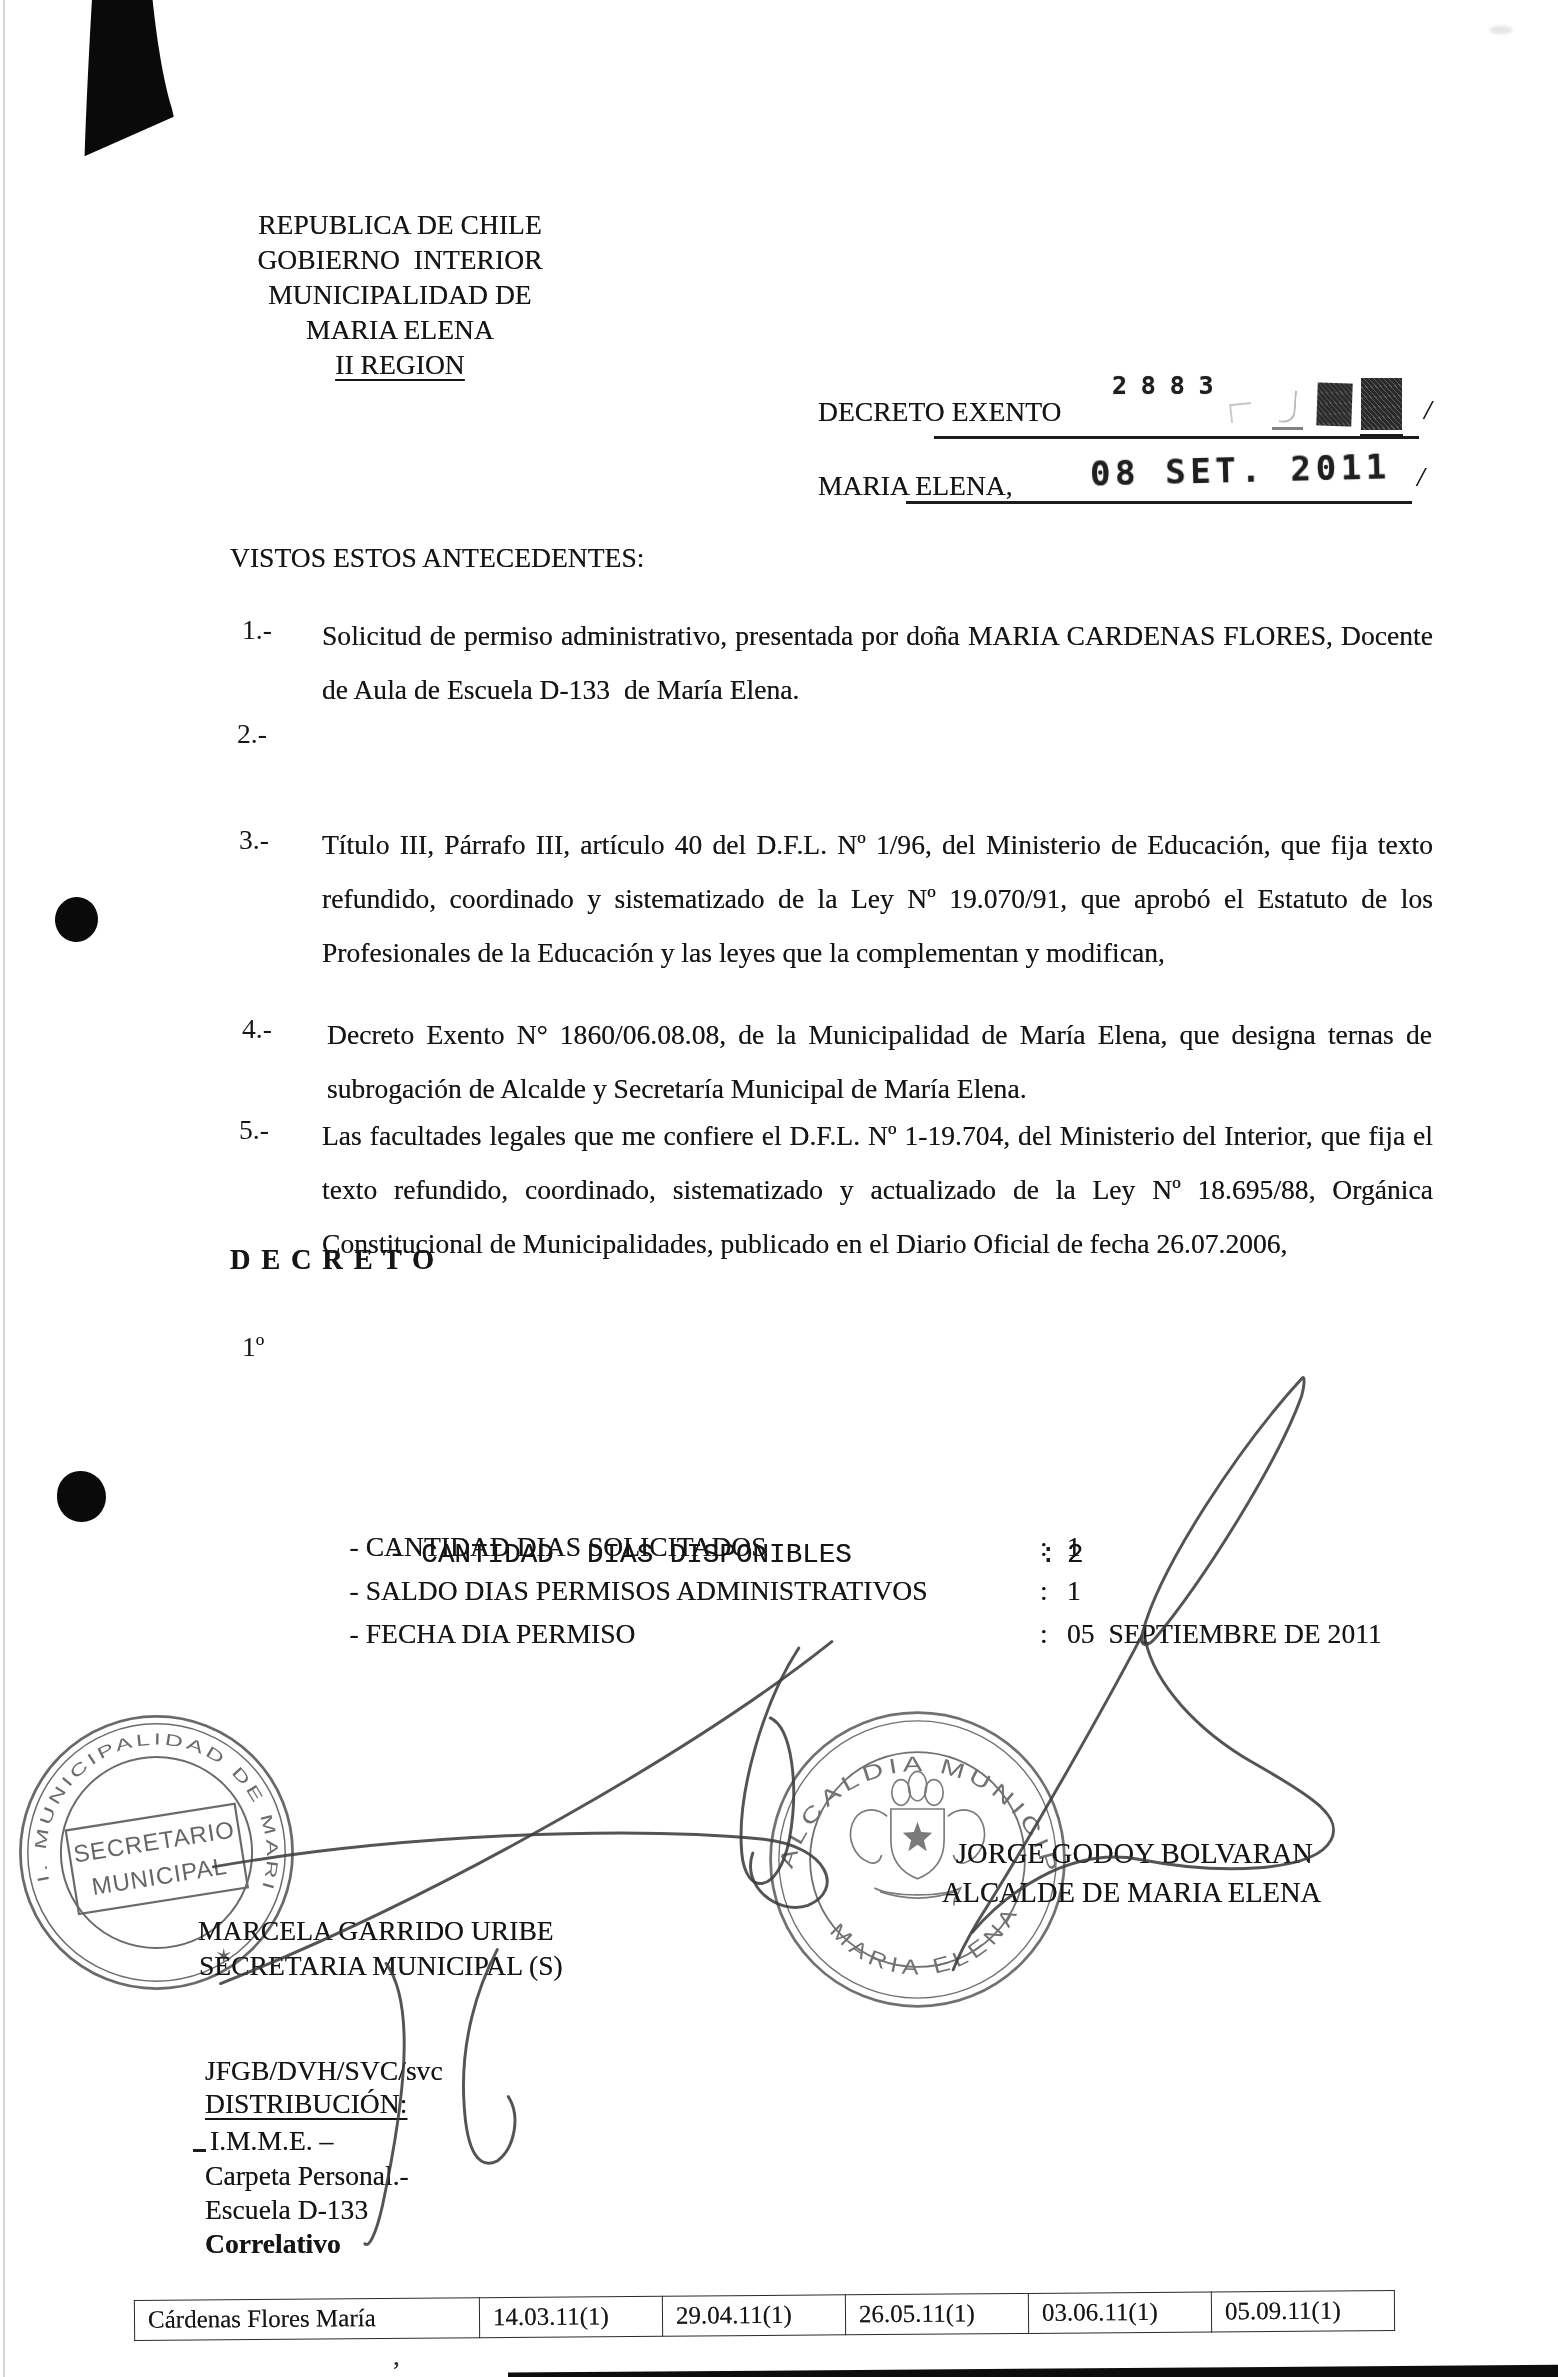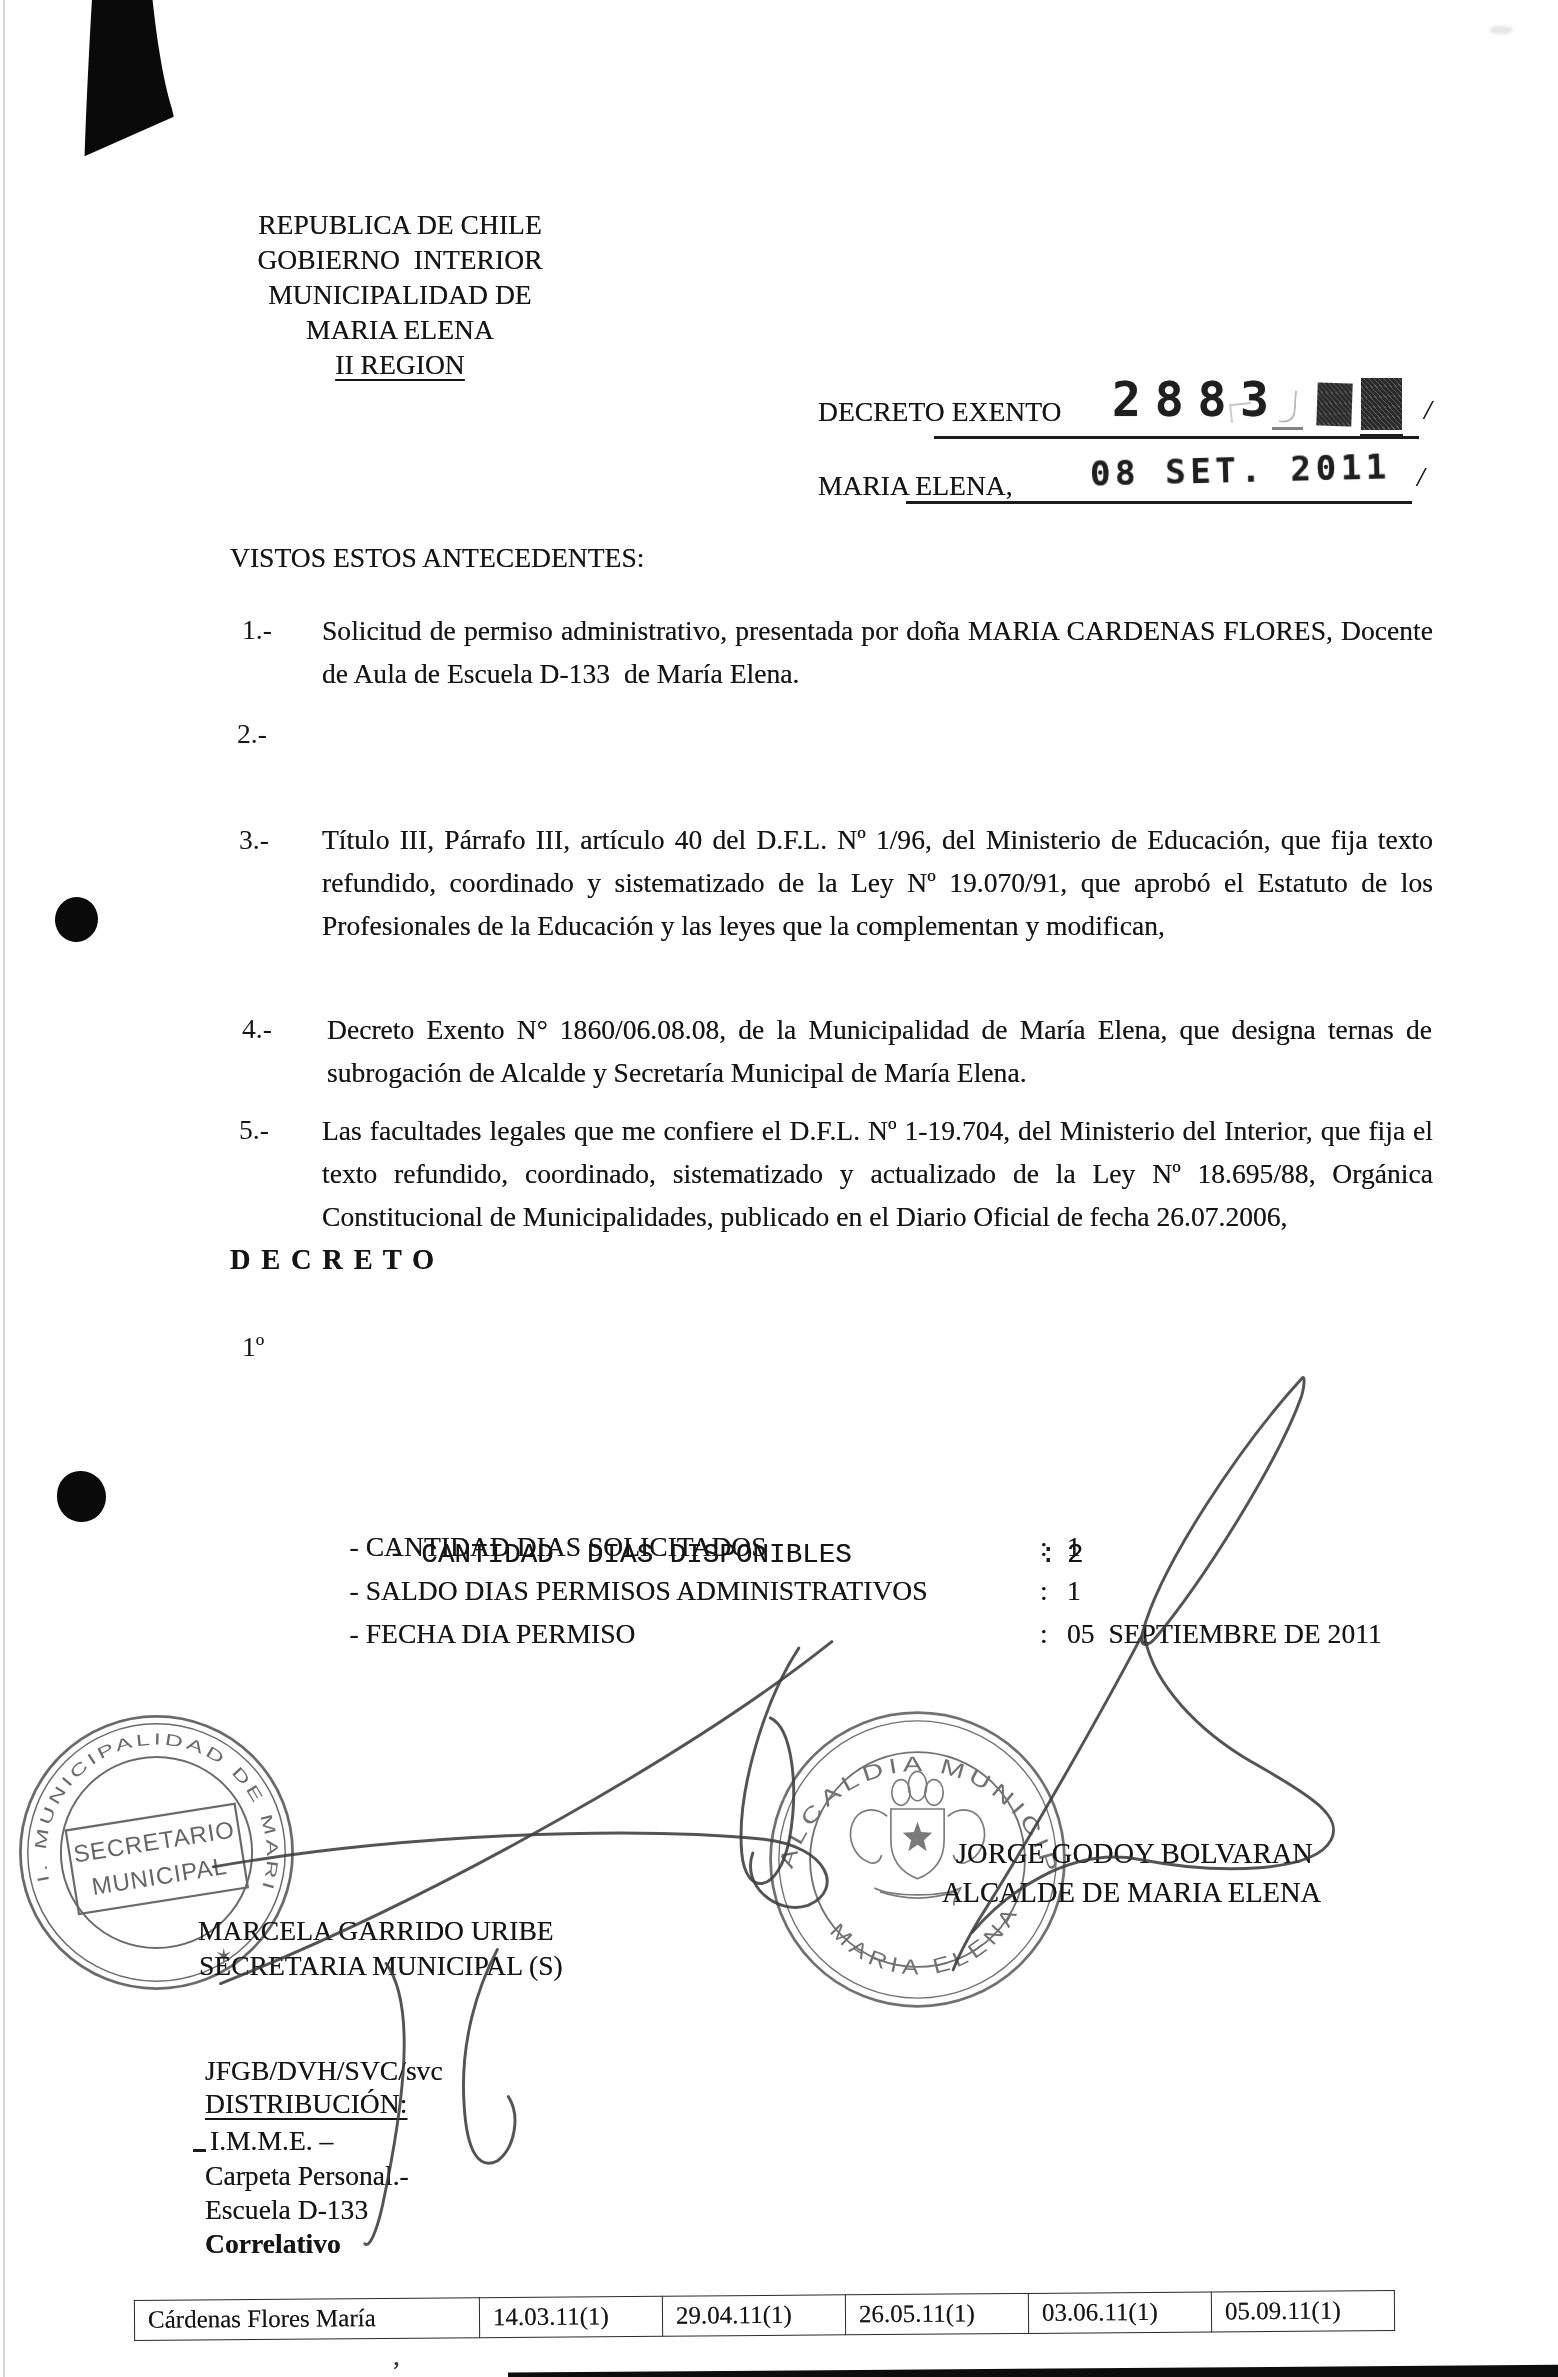--- a/index.html
+++ b/index.html
@@ -3,21 +3,21 @@
 <meta charset="utf-8">
 <style>
   html,body{margin:0;padding:0;background:#e8e8e8;}
   #page{
     position:relative;width:1558px;height:2377px;margin:0 auto;
     background:#fff;overflow:hidden;
     font-family:"Liberation Serif","DejaVu Serif",serif;color:#151515;
   }
   .t{position:absolute;white-space:pre;font-size:27.6px;line-height:33px;
      text-shadow:0 0 0.6px rgba(25,25,25,.65);}
-  .para{position:absolute;font-size:27.6px;line-height:43px;text-align:justify;
+  .para{position:absolute;font-size:27.6px;line-height:54px;text-align:justify;
      text-shadow:0 0 0.6px rgba(25,25,25,.65);white-space:pre-wrap;}
   .inum{position:absolute;font-size:27.6px;}
   .hdr{width:340px;text-align:center;}
   .ul{text-decoration:underline;text-underline-offset:4.6px;text-decoration-thickness:1.8px;}
   .line{position:absolute;background:#1c1c1c;height:2.8px;}
   .stamp-ink{position:absolute;font-family:"DejaVu Sans Mono","DejaVu Sans",monospace;
      color:#1f1f1f;font-weight:700;text-shadow:0 0 0.9px rgba(0,0,0,.55);filter:blur(0.3px);}
   .dotmark{position:absolute;background:#0a0a0a;border-radius:50%;}
   .noiseblock{position:absolute;opacity:.9;filter:blur(0.5px);
      background:repeating-linear-gradient(48deg,#141414 0 2.8px,#4a4a4a 2.8px 3.7px),
@@ -47,21 +47,21 @@
   <div style="position:absolute;left:1489px;top:26px;width:24px;height:8.3px;background:#9a9a9a;opacity:.25;filter:blur(1.8px);border-radius:50%;"></div>
   <div style="position:absolute;left:508px;top:2364px;width:1050px;height:13.8px;background:#0d0d0d;clip-path:polygon(0 62%,100% 6%,100% 100%,0 100%);"></div>
 
   <div class="t hdr" style="left:230px;top:208px;">REPUBLICA DE CHILE</div>
   <div class="t hdr" style="left:230px;top:243px;">GOBIERNO  INTERIOR</div>
   <div class="t hdr" style="left:230px;top:278px;">MUNICIPALIDAD DE</div>
   <div class="t hdr" style="left:230px;top:313px;">MARIA ELENA</div>
   <div class="t hdr" style="left:230px;top:348px;"><span class="ul">II REGION</span></div>
 
   <div class="t" style="left:818px;top:395px;">DECRETO EXENTO</div>
-  <div class="stamp-ink" style="left:1112px;top:371px;font-size:48px;letter-spacing:13.8px;">2883</div>
+  <div class="stamp-ink" style="left:1112px;top:371px;font-size:25px;letter-spacing:13.8px;">2883</div>
   <div style="position:absolute;left:1230px;top:403px;width:20px;height:16.5px;border-top:2.8px solid #8f8f8f;border-left:2.8px solid #9b9b9b;opacity:.5;transform:rotate(-6deg);"></div>
   <div style="position:absolute;left:1280px;top:390px;width:13.8px;height:31px;border-right:2.8px solid #828282;border-bottom:2.8px solid #828282;border-bottom-right-radius:12px;opacity:.55;transform:rotate(4deg);"></div>
   <div class="line" style="left:1272px;top:427px;width:31px;opacity:.55;"></div>
   <div class="noiseblock" style="left:1317px;top:383px;width:35px;height:43px;transform:rotate(2deg);"></div>
   <div class="noiseblock" style="left:1361px;top:378px;width:41px;height:52px;"></div>
   <div class="line" style="left:1360px;top:434px;width:43px;height:3.7px;"></div>
   <div class="line" style="left:934px;top:436px;width:485px;"></div>
   <div class="t" style="left:1424px;top:393px;font-style:italic;">/</div>
 
   <div class="t" style="left:818px;top:469px;">MARIA ELENA,</div>

